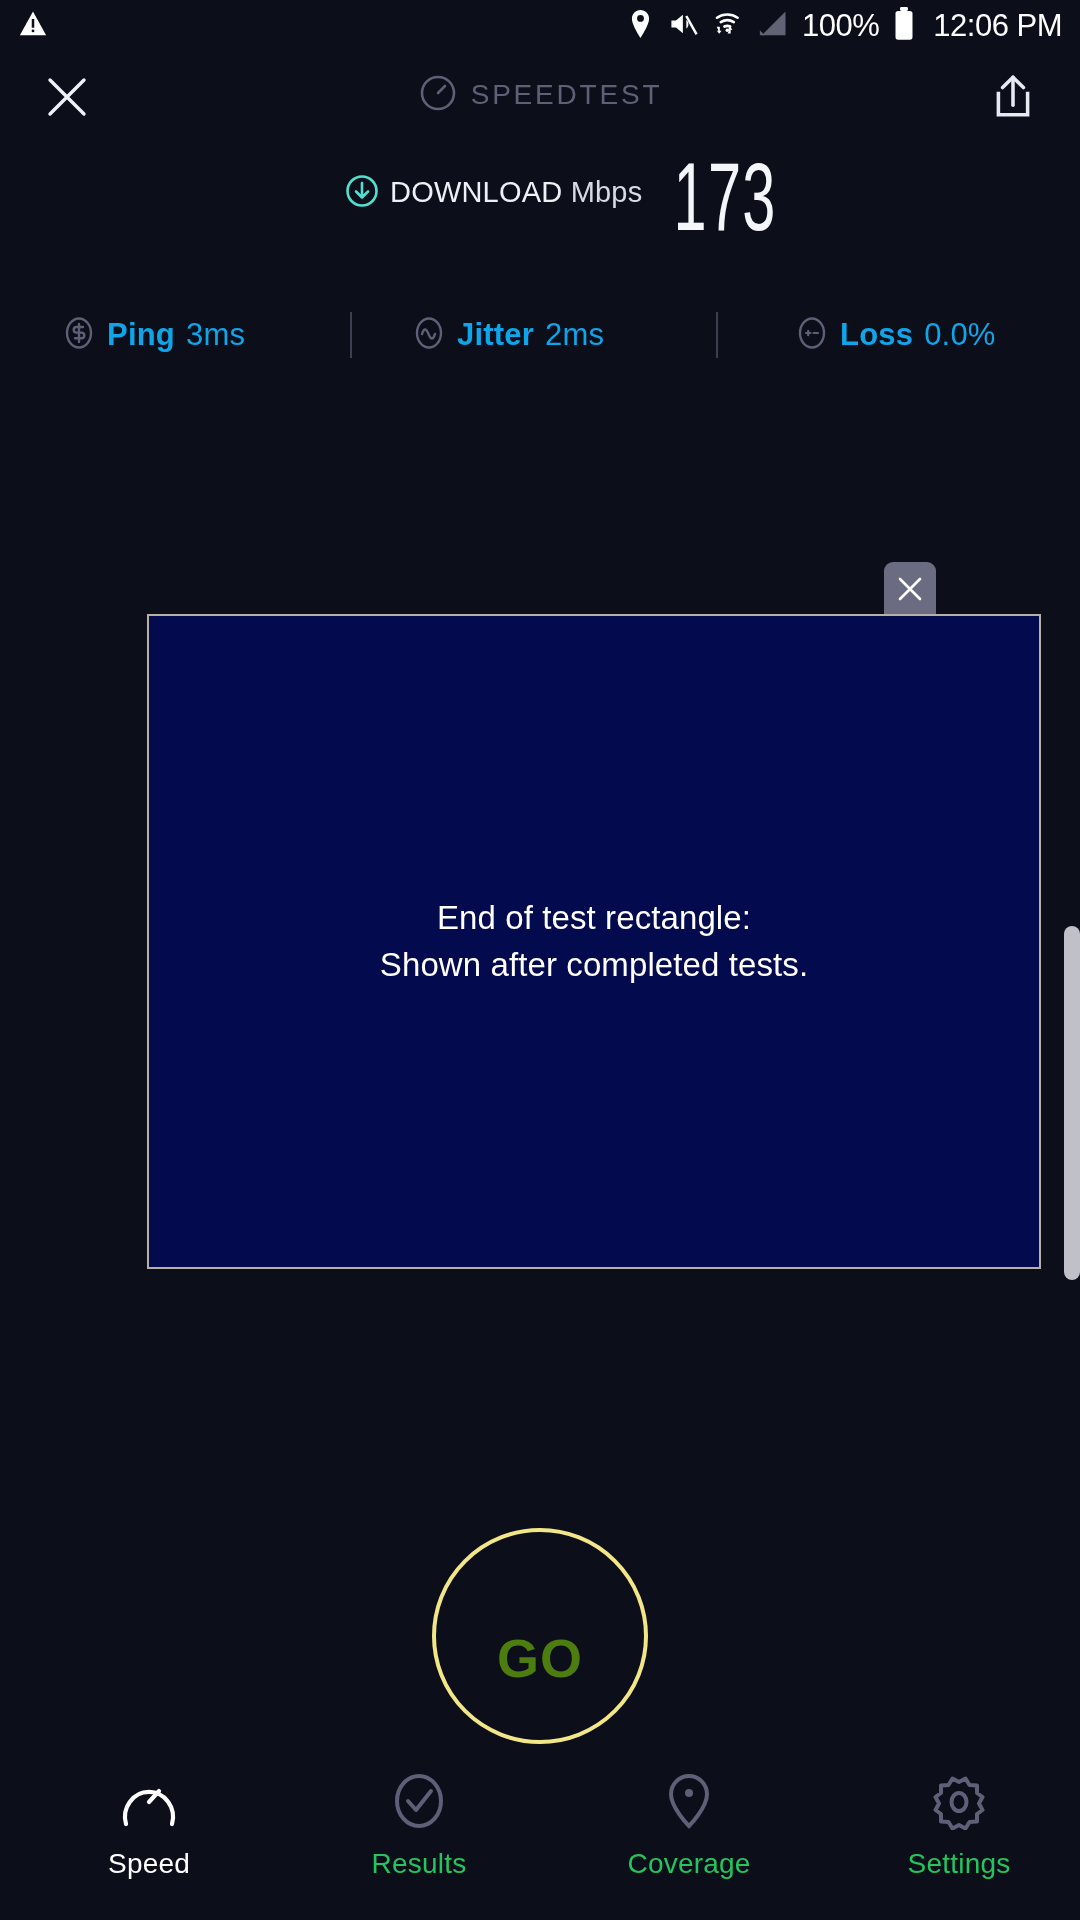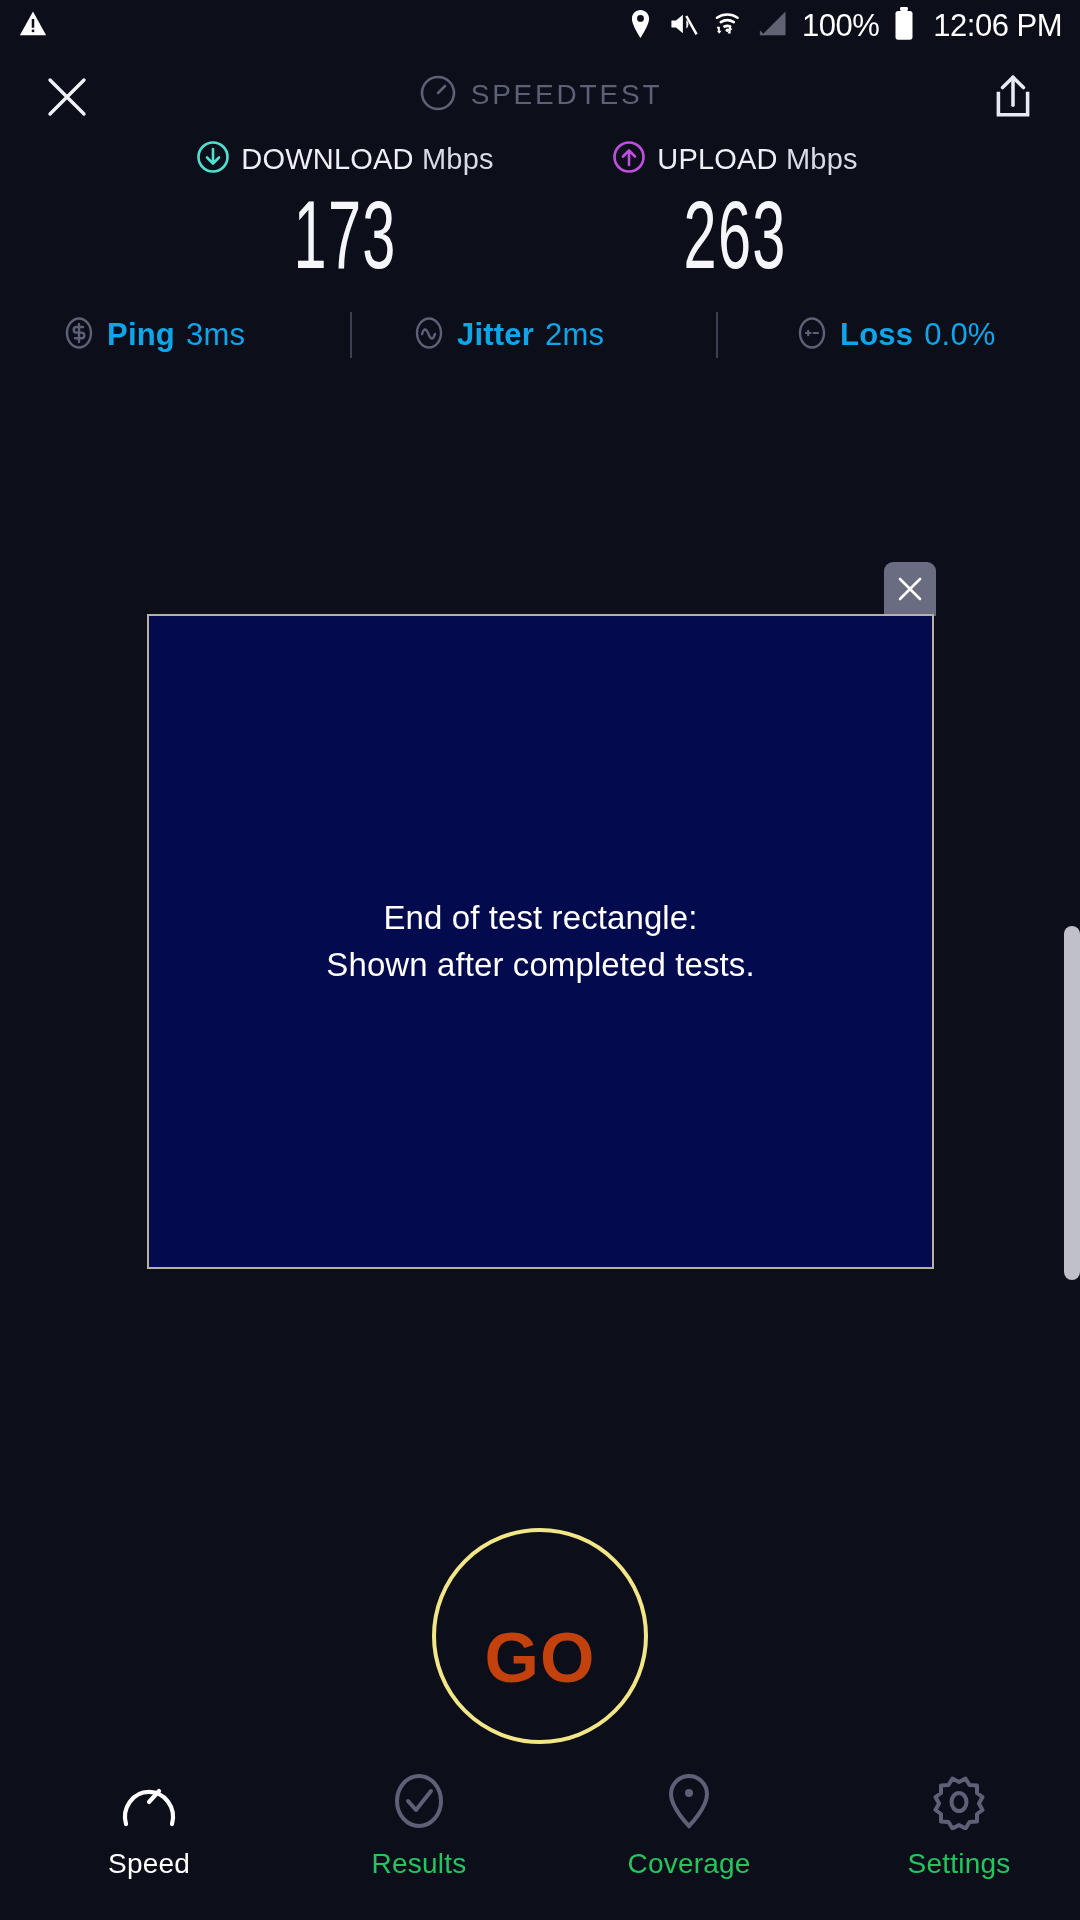--- a/index.html
+++ b/index.html
@@ -38,21 +38,21 @@
   }
   .brand-text {
     color:#5d6076; font-size:28px; letter-spacing:2.8px; font-weight:400;
   }
 
   
   .results { position:absolute; top:140px; left:0; width:1080px; }
   .res-labels {
     display:flex; justify-content:center; align-items:flex-start; gap:0;
   }
-  .res-col { width:390px; display:flex; flex-direction:column; align-items:center; }
+  .res-col { width:390px; display:flex; flex-direction:row; align-items:center; }
   .res-col.dl { margin-right:0px; }
   .lbl-row { display:flex; align-items:center; gap:11px; }
   .lbl-txt { color:#eef0f5; font-size:29px; font-weight:500; letter-spacing:0.2px; white-space:nowrap; }
   .lbl-txt .unit { font-weight:400; color:#d9dbe4; }
   .res-num {
     color:#f4f6fa; font-size:96px; line-height:1.02; font-weight:300;
     font-family:"Liberation Sans Narrow","Liberation Sans", sans-serif;
     transform:scaleX(0.62); transform-origin:center top; letter-spacing:2px;
     margin-top:8px;
   }
@@ -74,42 +74,42 @@
   .div1 { left:350px; }
   .div2 { left:716px; }
 
   
   .ad-close {
     position:absolute; left:884px; top:562px; width:52px; height:54px;
     background:#6a6d82; border-radius:9px 9px 0 0;
     display:flex; align-items:center; justify-content:center; cursor:pointer;
   }
   .ad-rect {
-    position:absolute; left:147px; top:614px; width:787px; height:655px;
+    position:absolute; left:147px; top:614px; width:894px; height:655px;
     background:#030A4E; border:2px solid #b6b1a2;
     display:flex; align-items:center; justify-content:center;
   }
   .ad-text {
     color:#ffffff; font-size:33px; line-height:1.42; text-align:center;
     font-weight:400; letter-spacing:0.1px;
   }
 
   
   .scrollbar {
     position:absolute; right:0px; top:926px; width:16px; height:354px;
     background:#bfc0c8; border-radius:8px;
   }
 
   
   .go-btn {
     position:absolute; left:432px; top:1528px; width:216px; height:216px;
     border:4px solid #f2e686; border-radius:50%;
     display:flex; align-items:center; justify-content:center; cursor:pointer;
   }
-  .go-txt { color:#c2410c; font-size:70px; font-weight:600; letter-spacing:1px;margin-top:44px; }
+  .go-txt { color:#4d7c0f; font-size:54px; font-weight:600; letter-spacing:1px;margin-top:44px; }
 
   
   .bottomnav {
     position:absolute; left:0; bottom:0; width:1080px; height:160px;
     display:flex; align-items:flex-start; padding-top:12px;
   }
   .nav-item {
     flex:1; display:flex; flex-direction:column; align-items:center; gap:14px;
     cursor:pointer;
     padding-left:28px;
@@ -204,32 +204,20 @@
           <span class="ic">
             <svg width="34" height="34" viewBox="0 0 34 34">
               <circle cx="17" cy="17" r="14.5" fill="none" stroke="#4FE0D0" stroke-width="2.6"></circle>
               <path d="M17 9 V23 M11 17.5 L17 23.5 L23 17.5" fill="none" stroke="#4FE0D0" stroke-width="2.6" stroke-linecap="round" stroke-linejoin="round"></path>
             </svg>
           </span>
           <span class="lbl-txt"><span>DOWNLOAD</span> <span class="unit">Mbps</span></span>
         </div>
         <div class="res-num">173</div>
       </div>
-      <div class="res-col ul">
-        <div class="lbl-row">
-          <span class="ic">
-            <svg width="34" height="34" viewBox="0 0 34 34">
-              <circle cx="17" cy="17" r="14.5" fill="none" stroke="#C04FE0" stroke-width="2.6"></circle>
-              <path d="M17 25 V11 M11 16.5 L17 10.5 L23 16.5" fill="none" stroke="#C04FE0" stroke-width="2.6" stroke-linecap="round" stroke-linejoin="round"></path>
-            </svg>
-          </span>
-          <span class="lbl-txt"><span>UPLOAD</span> <span class="unit">Mbps</span></span>
-        </div>
-        <div class="res-num">263</div>
-      </div>
     </div>
   </div>
 
   <div class="metrics">
     <div class="metric m-ping">
       <span class="ic">
         <svg width="34" height="34" viewBox="0 0 34 34">
           <ellipse cx="17" cy="17" rx="12" ry="14.5" fill="none" stroke="#5d6076" stroke-width="2.4"></ellipse>
           <path d="M21 11 h-6.5a2.8 2.8 0 000 5.6h5a2.8 2.8 0 010 5.6H13" fill="none" stroke="#5d6076" stroke-width="2.4" stroke-linecap="round"></path>
           <path d="M17 8 V26" stroke="#5d6076" stroke-width="2.4" stroke-linecap="round"></path>

